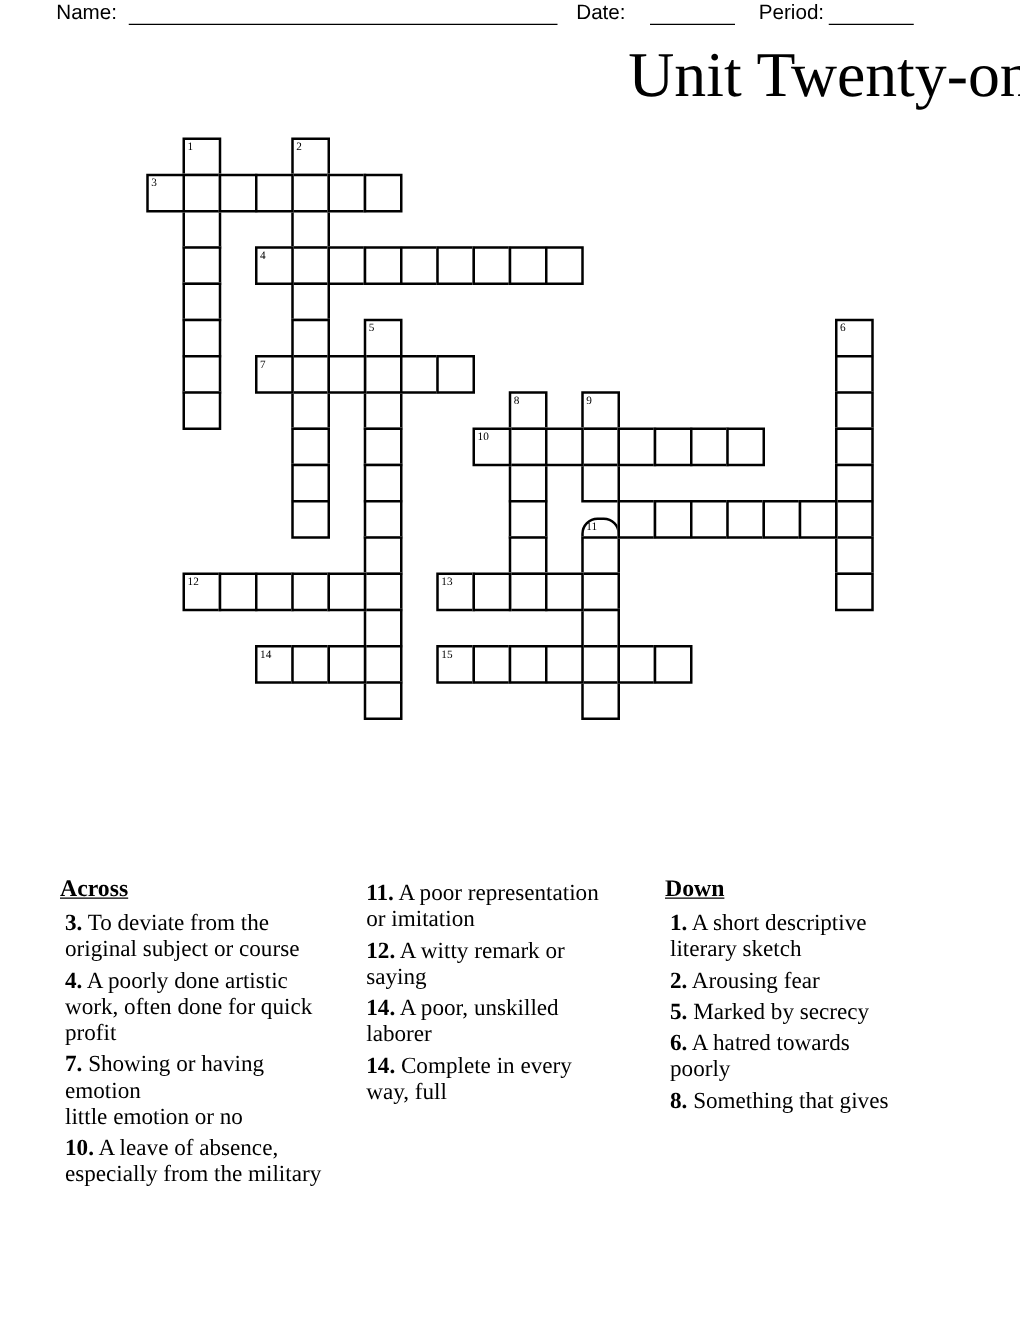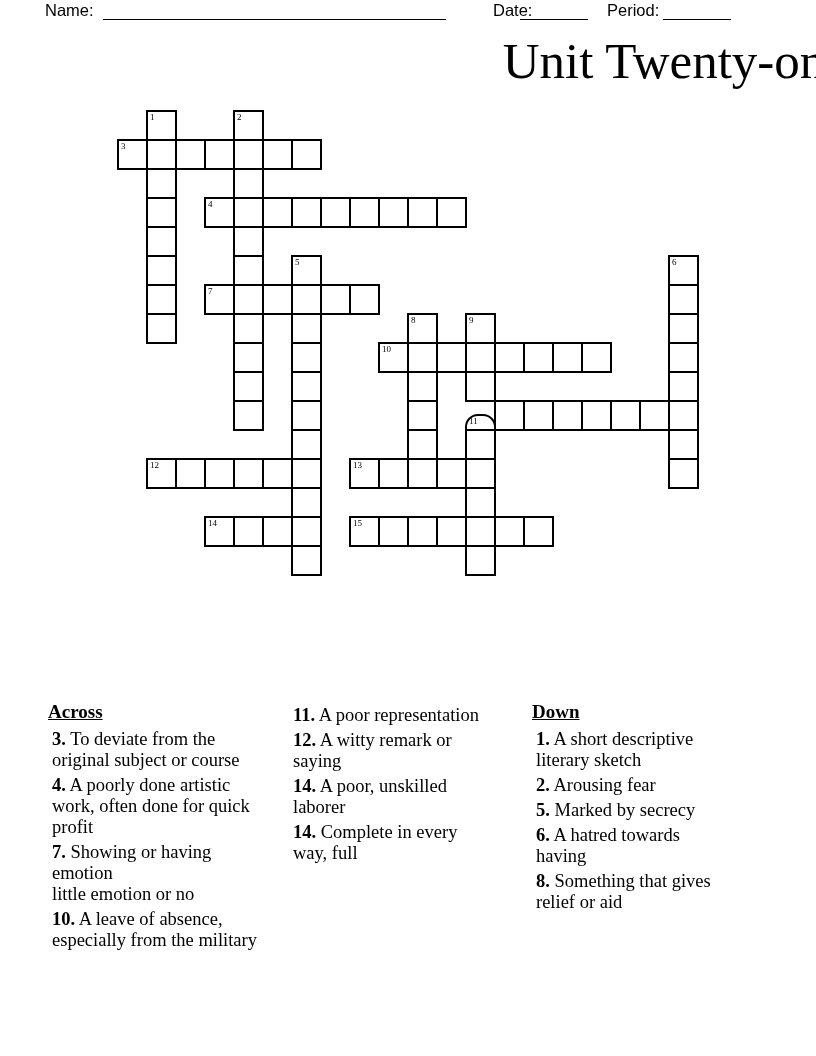--- a/index.html
+++ b/index.html
@@ -87,21 +87,21 @@
   .clue-num { font-weight: bold; }
 </style>
 </head>
 <body>
 
 <div class="page">
 
   <span class="hdr-label" style="left:45px">Name:</span>
   <div class="hdr-line" style="left:103px; width:343px"></div>
 
-  <span class="hdr-label" style="left:493px">Date:</span>
+  <span class="hdr-label" style="left:461px">Date:</span>
   <div class="hdr-line" style="left:520px; width:68px"></div>
 
   <span class="hdr-label" style="left:607px">Period:</span>
   <div class="hdr-line" style="left:663px; width:68px"></div>
 
   <div class="title">Unit Twenty-one</div>
 
   <div class="grid" id="grid">
       <div class="cell" style="left: 29px; top: 0px;">
         <span class="num">1</span>
@@ -255,20 +255,21 @@
           <div class="clue-line"><span class="clue-num">10.</span> A leave of absence,</div>
           <div class="clue-line">especially from the military</div>
         </div>
       </div>
   </div>
 
   <div class="clue-col" style="left:289px; width:215px">
     <div id="clue-list-1">
         <div class="clue-item">
           <div class="clue-line"><span class="clue-num">11.</span> A poor representation</div>
+          <div class="clue-line">or imitation</div>
         </div>
         <div class="clue-item">
           <div class="clue-line"><span class="clue-num">12.</span> A witty remark or</div>
           <div class="clue-line">saying</div>
         </div>
         <div class="clue-item">
           <div class="clue-line"><span class="clue-num">14.</span> A poor, unskilled</div>
           <div class="clue-line">laborer</div>
         </div>
         <div class="clue-item">
@@ -286,22 +287,21 @@
           <div class="clue-line">literary sketch</div>
         </div>
         <div class="clue-item">
           <div class="clue-line"><span class="clue-num">2.</span> Arousing fear</div>
         </div>
         <div class="clue-item">
           <div class="clue-line"><span class="clue-num">5.</span> Marked by secrecy</div>
         </div>
         <div class="clue-item">
           <div class="clue-line"><span class="clue-num">6.</span> A hatred towards</div>
-          <div class="clue-line">having</div>
+          <div class="clue-line">poorly</div>
         </div>
         <div class="clue-item">
           <div class="clue-line"><span class="clue-num">8.</span> Something that gives</div>
-          <div class="clue-line">relief or aid</div>
         </div>
       </div>
   </div>
 
 </div>
 
 </body></html>

